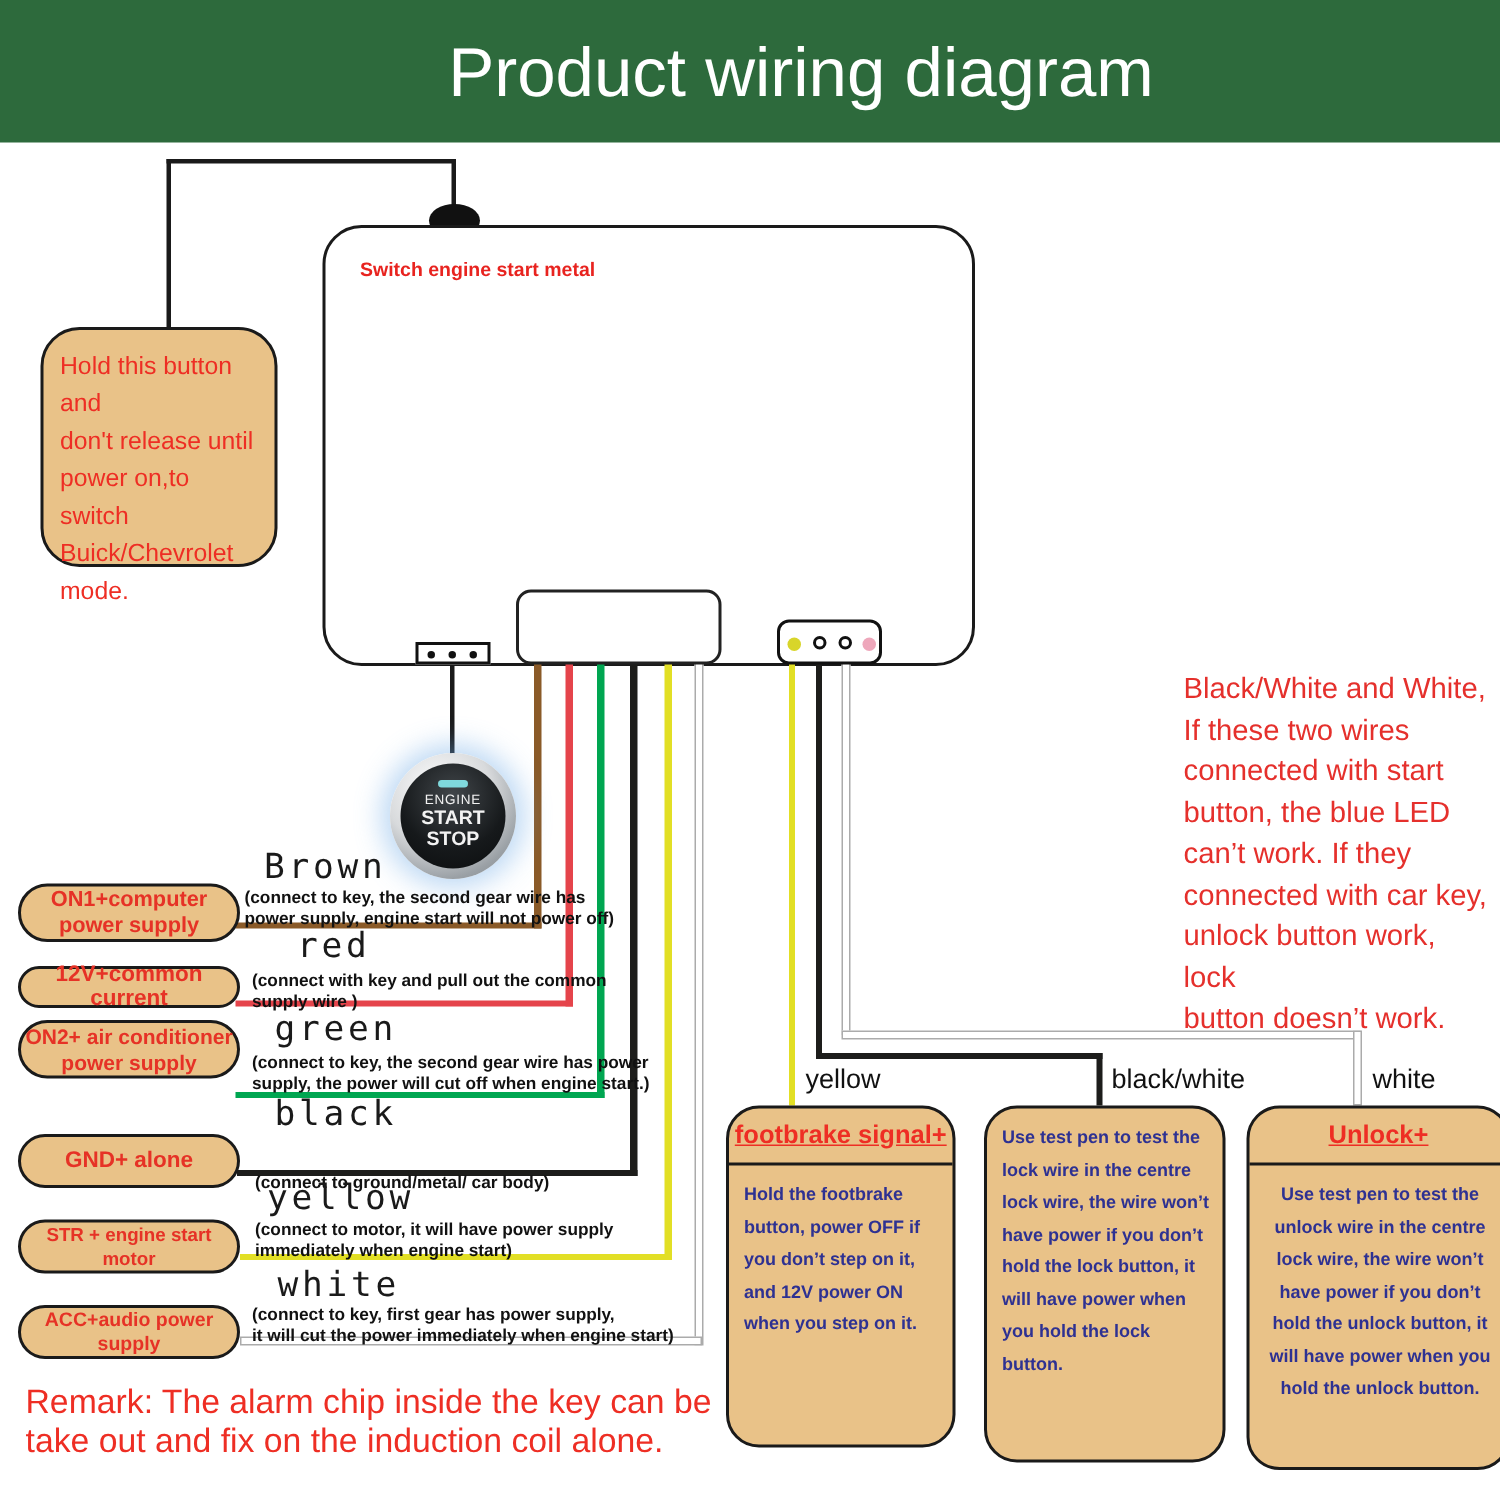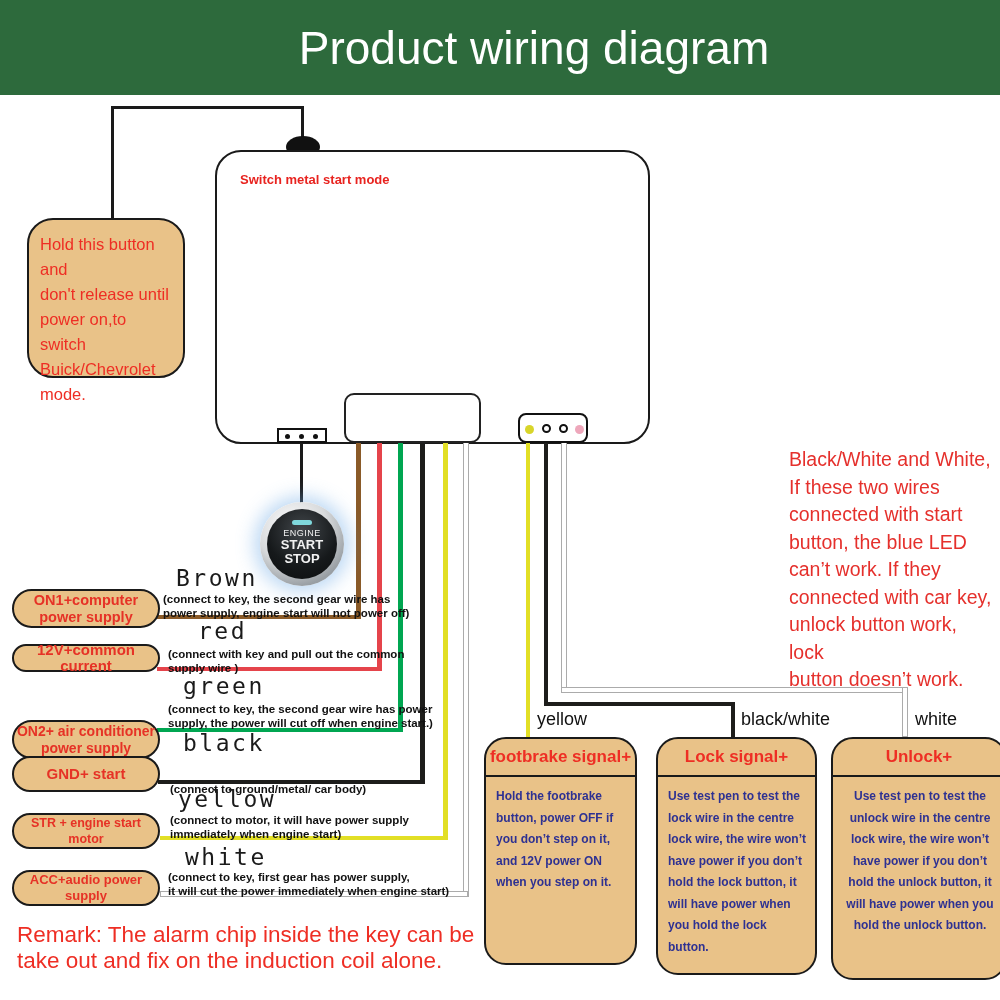--- a/index.html
+++ b/index.html
@@ -62,41 +62,41 @@
          font-size:23px;letter-spacing:2.5px;}
   .wdesc{position:absolute;color:#111;font-weight:bold;font-size:11.5px;line-height:13.5px;}
 
   .rnote{left:789px;top:446px;width:205px;color:#e5302c;font-size:19.5px;line-height:27.5px;}
 
   .blabel{position:absolute;top:709px;color:#111;font-size:18px;}
 
   .bbox{position:absolute;top:737px;background:#e9c288;border:2.5px solid #1a1a1a;border-radius:22px;
         box-sizing:border-box;}
   .bbox-title{height:36px;display:flex;align-items:center;justify-content:center;color:#ee2e24;
-        font-weight:bold;font-size:17px;border-bottom:2.5px solid #1a1a1a;}
+        font-weight:bold;font-size:17px;border-bottom:2.5px solid #1a1a1a;text-decoration:underline;}
   .bbox-body{padding:9px 8px 0 10px;color:#2e3192;font-weight:bold;font-size:12px;line-height:21.5px;}
 
   .remark{left:17px;top:922px;width:470px;color:#ee2e24;font-size:22.5px;line-height:25.5px;}
 </style>
 </head>
 <body>
 
 <div id="stage">
 
   <div class="abs banner">
     <div class="banner-title">Product wiring diagram</div>
   </div>
 
   <div class="seg c-line" style="left:111px;top:106px;width:2.5px;height:114px;"></div>
   <div class="seg c-line" style="left:111px;top:106px;width:192px;height:2.5px;"></div>
   <div class="seg c-line" style="left:301px;top:106px;width:2.5px;height:36px;"></div>
   <div class="abs ellipse"></div>
 
   <div class="abs mainbox">
-    <div class="mainbox-label">Switch metal start mode</div>
+    <div class="mainbox-label">Switch engine start metal</div>
   </div>
 
   <div class="abs callout pre">Hold this button and
 don't release until
 power on,to switch
 Buick/Chevrolet
 mode.</div>
 
   <div class="seg c-brown" style="left:356px;top:404px;width:27px;height:5px;"></div>
   <div class="seg c-brown" style="left:356px;top:404px;width:5px;height:215px;"></div>
@@ -153,26 +153,26 @@
     </div>
   </div>
 
   <div class="pill" style="top:589px;height:39px;font-size:14.5px;">
       <span class="pre">ON1+computer
 power supply</span>
     </div>
   <div class="pill" style="top:644px;height:28px;font-size:15px;">
       <span class="pre">12V+common current</span>
     </div>
-  <div class="pill" style="top:720px;height:39px;font-size:14px;">
+  <div class="pill" style="top:680px;height:39px;font-size:14px;">
       <span class="pre">ON2+ air conditioner
 power supply</span>
     </div>
   <div class="pill" style="top:756px;height:36px;font-size:15px;">
-      <span class="pre">GND+ start</span>
+      <span class="pre">GND+ alone</span>
     </div>
   <div class="pill" style="top:813px;height:36px;font-size:12.5px;">
       <span class="pre">STR + engine start motor</span>
     </div>
   <div class="pill" style="top:870px;height:36px;font-size:13px;">
       <span class="pre">ACC+audio power supply</span>
     </div>
 
   <div class="wname" style="left:176px;top:565px;">Brown</div>
   <div class="wdesc pre" style="left:163px;top:593px;">(connect to key, the second gear wire has
@@ -203,21 +203,20 @@
 
   <div class="blabel" style="left:537px;">yellow</div>
   <div class="blabel" style="left:741px;">black/white</div>
   <div class="blabel" style="left:915px;">white</div>
 
   <div class="bbox" style="left:484px;width:153px;height:228px;">
     <div class="bbox-title">footbrake signal+</div>
     <div class="bbox-body">Hold the footbrake button, power OFF if you don’t step on it, and 12V power ON when you step on it.</div>
   </div>
   <div class="bbox" style="left:656px;width:161px;height:238px;">
-    <div class="bbox-title">Lock signal+</div>
     <div class="bbox-body">Use test pen to test the lock wire in the centre lock wire, the wire won’t have power if you don’t hold the lock button, it will have power when you hold the lock button.</div>
   </div>
   <div class="bbox" style="left:831px;width:176px;height:243px;text-align:center;">
     <div class="bbox-title">Unlock+</div>
     <div class="bbox-body">Use test pen to test the unlock wire in the centre lock wire, the wire won’t have power if you don’t hold the unlock button, it will have power when you hold the unlock button.</div>
   </div>
 
   <div class="abs remark pre">Remark: The alarm chip inside the key can be
 take out and fix on the induction coil alone.</div>
 

